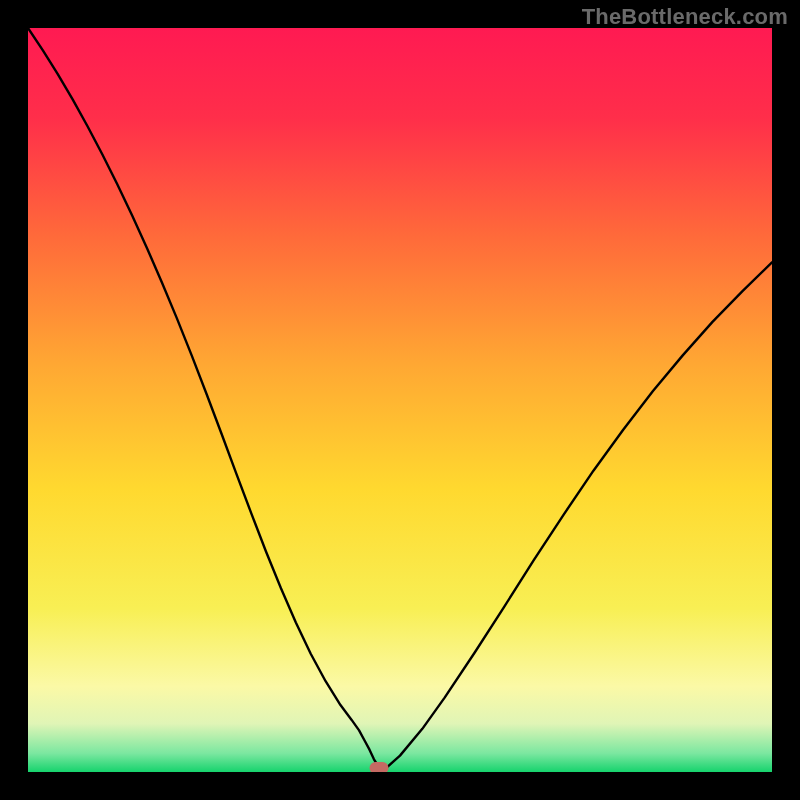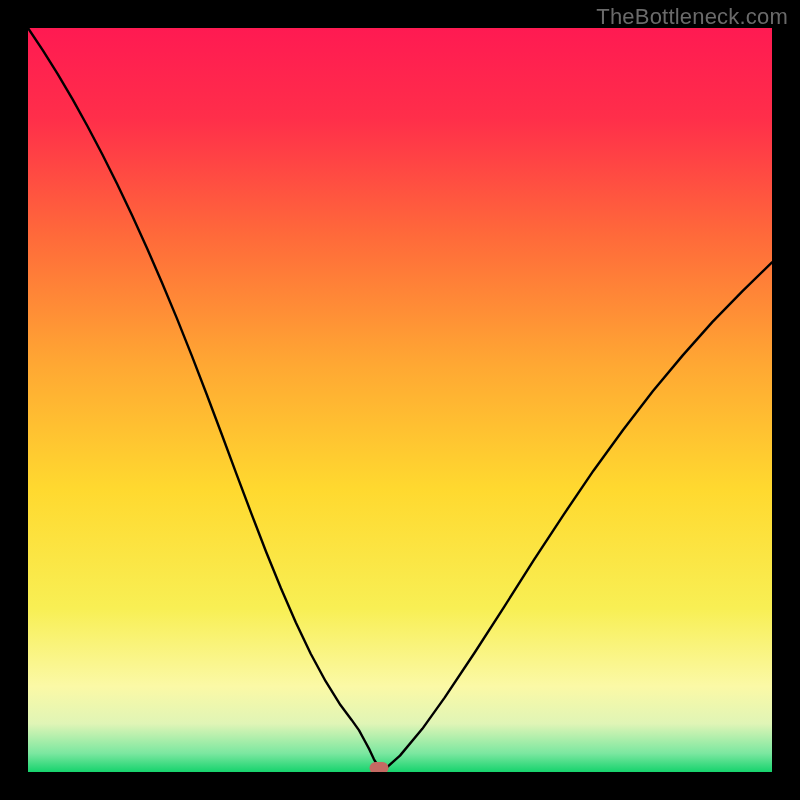--- a/index.html
+++ b/index.html
@@ -16,21 +16,21 @@
     width: 800px;
     height: 800px;
     background: #000;
   }
   .watermark {
     position: absolute;
     top: 4px;
     right: 12px;
     color: #6a6a6a;
     font-size: 22px;
-    font-weight: 400;
+    font-weight: 700;
     letter-spacing: 0.2px;
     z-index: 5;
   }
   .plot-area {
     position: absolute;
     left: 28px;
     top: 28px;
     width: 744px;
     height: 744px;
     overflow: hidden;

